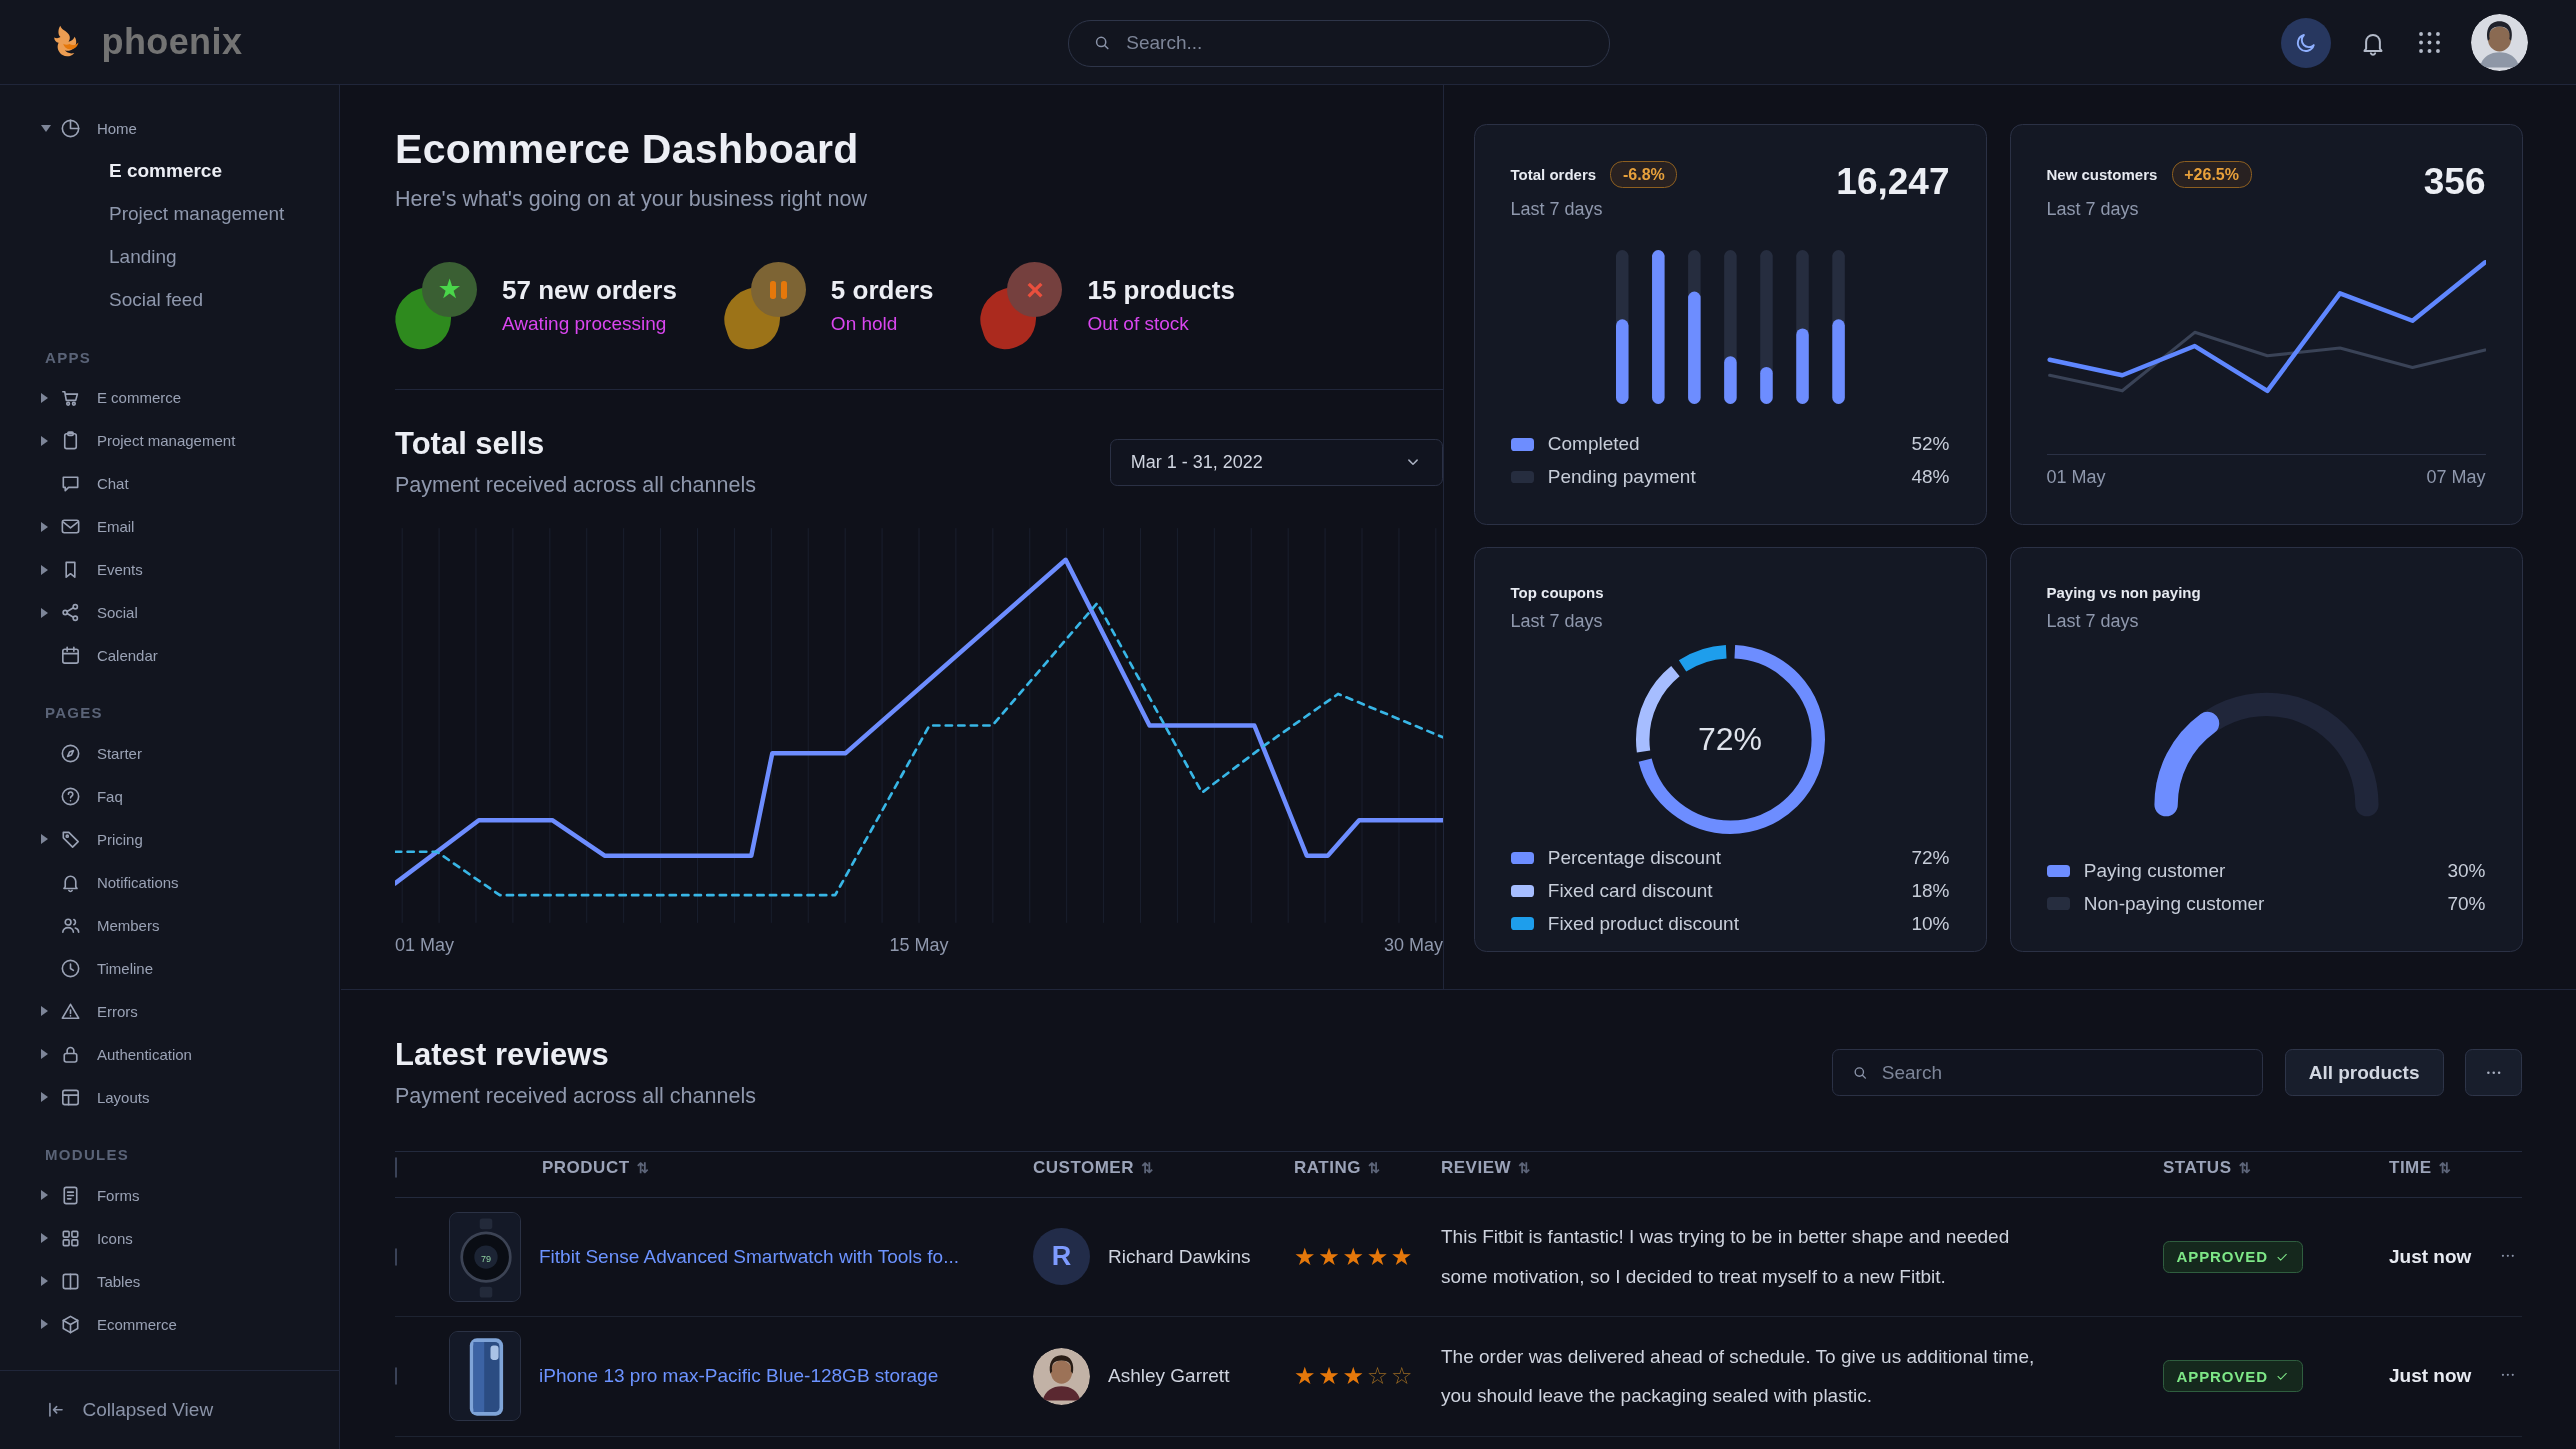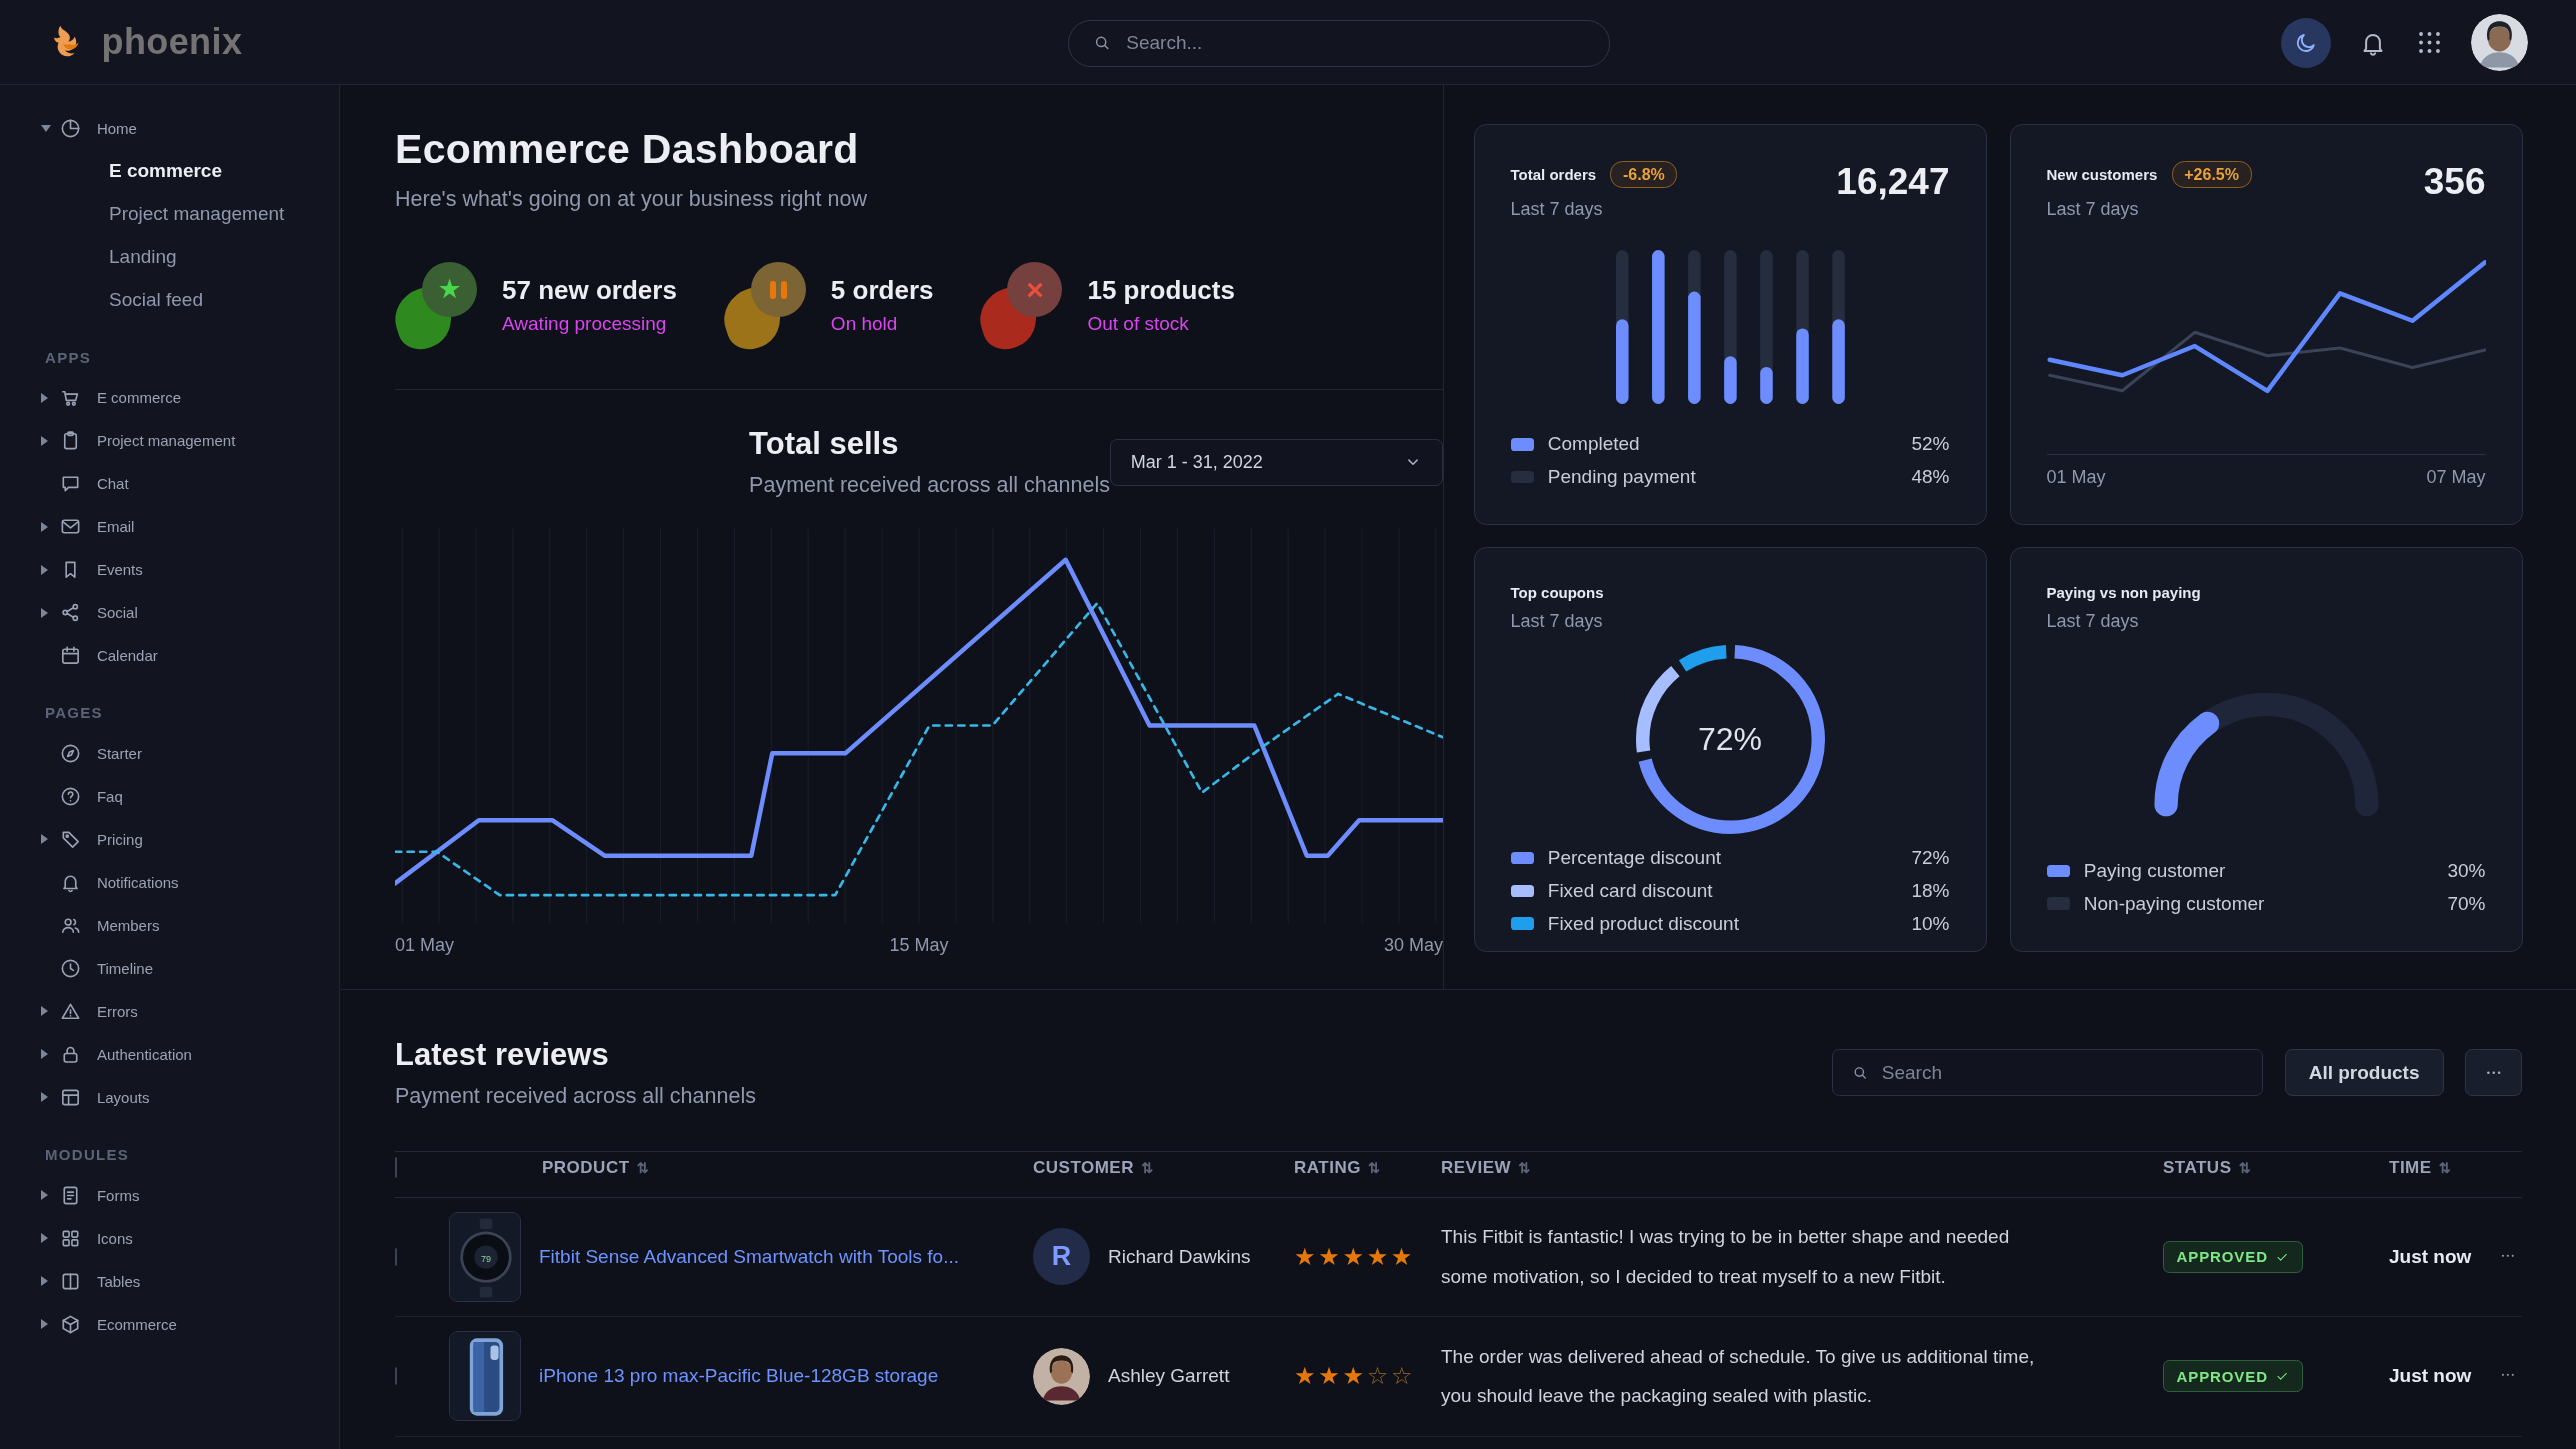--- a/index.html
+++ b/index.html
@@ -62,21 +62,21 @@
                display:flex; align-items:center; justify-content:center; }
   .stat-star { font-size:27px; line-height:1; }
   .pause-bars { display:flex; gap:4.5px; }
   .pause-bars i { width:6.3px; height:18px; border-radius:2.7px; background:#e5780b; }
   .stat-x { font-size:30px; font-weight:700; line-height:1; }
   .stat-val { font-size:26px; font-weight:700; color:#eceef4; }
   .stat-sub { font-size:19px; color:#d946ef; margin-top:7.2px; }
 
   .left-divider { height:0.9px; background:#20263a; margin-top:41px; }
 
-  .sells-head { display:flex; justify-content:flex-end; align-items:center; margin-top:36px; }
+  .sells-head { display:flex; justify-content:space-between; align-items:center; margin-top:36px; }
   .sect-title { font-size:31px; font-weight:800; color:#eceef4; }
   .sect-sub { font-size:21.5px; color:#8f98ad; margin-top:10.7px; }
   .date-select { width:333px; height:47px; border:0.9px solid #2b3145; border-radius:7.2px; display:flex;
                  align-items:center; justify-content:space-between; padding:0 19.7px; font-size:18px;
                  color:#cfd4df; cursor:pointer; background:#11141f; }
   .date-select .s-icon { width:18px; height:18px; color:#aab1c2; }
 
   .sells-chart { margin-top:30px; }
   .x-labels { display:flex; justify-content:space-between; font-size:18px; color:#8f98ad; margin-top:12.5px; }
 
@@ -456,20 +456,28 @@
         </span>
         <span class="s-icon">
           <svg viewBox="0 0 24 24" fill="none" stroke="currentColor" stroke-width="1.7" stroke-linecap="round" stroke-linejoin="round">
             <path d="M12 3.5 19.5 7.8v8.4L12 20.5 4.5 16.2V7.8z"></path>
             <path d="M4.5 7.8 12 12l7.5-4.2M12 12v8.5"></path>
           </svg>
         </span>
         <span class="s-label">Ecommerce</span>
       </div>
     </nav>
+  <div class="side-footer">
+    <span class="s-icon">
+        <svg viewBox="0 0 24 24" fill="none" stroke="currentColor" stroke-width="1.8" stroke-linecap="round" stroke-linejoin="round">
+          <path d="M5.5 5v14M19 12H10M13 8.5 9.5 12l3.5 3.5"></path>
+        </svg>
+      </span>
+    <span>Collapsed View</span>
+  </div>
 </aside>
 
 <main class="main">
   <div class="content-top">
     <section class="left-col">
       <h1 class="page-title">Ecommerce Dashboard</h1>
       <div class="page-sub">Here's what's going on at your business right now</div>
 
       <div class="stats-row" id="stats-row">
           <div class="stat">

